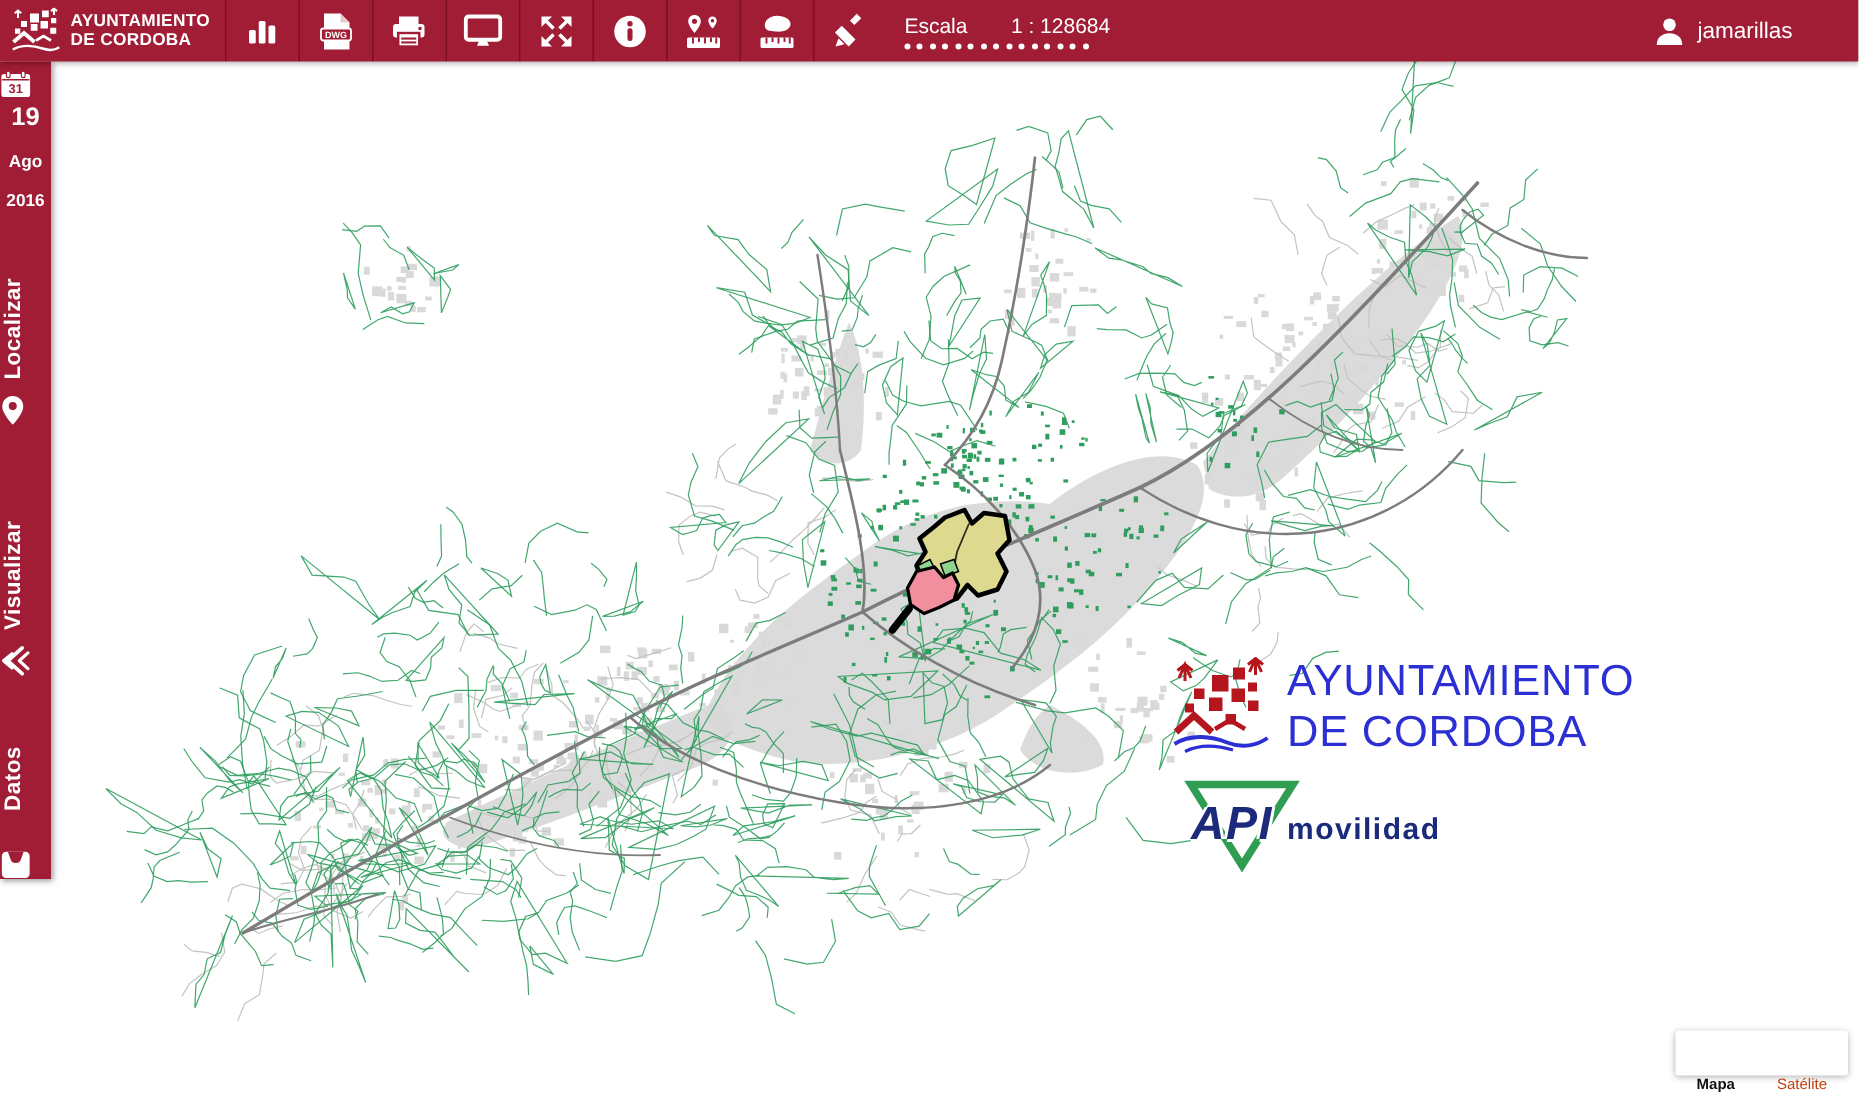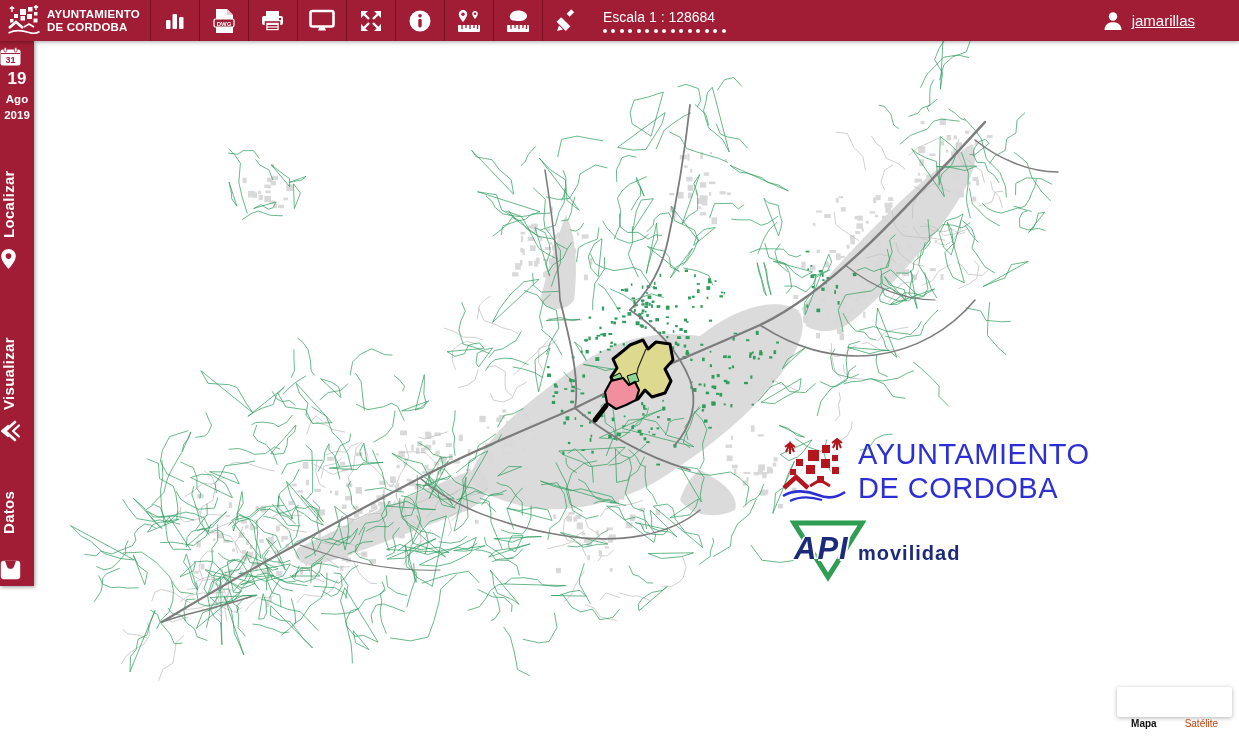--- a/index.html
+++ b/index.html
@@ -10,33 +10,33 @@
   
   #topbar { position:absolute; left:0; top:0; width:1239px; height:41px;
             background:var(--red); display:flex; align-items:stretch;
             box-shadow:0 1px 4px rgba(0,0,0,.35); z-index:30; color:#fff; }
   .logo-block { display:flex; align-items:center; gap:7px; padding:0 10px 0 8px; }
   .logo-text { font-size:11.5px; font-weight:700; line-height:13px; letter-spacing:.2px; white-space:nowrap; }
   .tool-cell { width:49px; display:flex; align-items:center; justify-content:center;
                border-left:1px solid rgba(70,0,14,.45); cursor:pointer; }
   .tool-cell:last-of-type { border-right:1px solid rgba(70,0,14,.45); }
   .scale-block { display:flex; flex-direction:column; justify-content:center; padding-left:12px; }
-  .scale-line { font-size:14px; display:flex; gap:4px; white-space:nowrap; }
+  .scale-line { font-size:14px; display:flex; gap:29px; white-space:nowrap; }
   .scale-dots { display:flex; gap:4.5px; margin-top:4px; }
   .scale-dots i { width:4px; height:4px; border-radius:50%; background:#fff; }
   .user-block { margin-left:auto; display:flex; align-items:center; gap:8px;
-                padding-right:44px; font-size:15px; cursor:pointer;text-decoration:underline; }
+                padding-right:44px; font-size:15px; cursor:pointer; }
 
   
   #sidebar { position:absolute; left:0; top:41px; width:34px; height:545px;
              background:var(--red); z-index:20; display:flex; flex-direction:column;
              color:#fff; box-shadow:1px 1px 4px rgba(0,0,0,.4); }
   .side-date { font-weight:700; text-align:center; }
   .side-date .d1 { font-size:17px; margin-top:3px; }
-  .side-date .d2,.side-date .d3 { font-size:11.5px; margin-top:4px; }
+  .side-date .d2,.side-date .d3 { font-size:11.5px; margin-top:14px; }
   .vlabel { writing-mode:vertical-rl; transform:rotate(180deg); font-size:15px;
             font-weight:700; letter-spacing:.3px; color:#fff; cursor:pointer; }
   .side-icon { cursor:pointer; }
 
   
   #maparea { position:absolute; left:0; top:41px; width:1239px; height:699px; background:#fff; z-index:1; }
   #mapsvg { position:absolute; left:0; top:-41px; }
   #watermark { position:absolute; left:782px; top:396px; display:flex; align-items:center;
                gap:12px; pointer-events:none; }
   .wm-text { color:var(--wmblue); font-size:29px; font-weight:500; line-height:34px;
@@ -1486,21 +1486,21 @@
     <svg width="21" height="19" viewBox="0 0 21 19" style="margin-top:6px" class="side-icon">
       <rect x="0.5" y="2.5" width="20" height="16" rx="2" fill="#fff"></rect>
       <rect x="4" y="0.5" width="2.6" height="4.5" rx="1.2" fill="#fff" stroke="var(--red)" stroke-width="0.8"></rect>
       <rect x="14.4" y="0.5" width="2.6" height="4.5" rx="1.2" fill="#fff" stroke="var(--red)" stroke-width="0.8"></rect>
       <line x1="1" y1="6.5" x2="20" y2="6.5" stroke="var(--red)" stroke-width="1"></line>
       <text x="10.5" y="15.5" font-size="9" font-weight="bold" fill="var(--red)" text-anchor="middle" font-family="Liberation Sans, sans-serif">31</text>
     </svg>
     <div class="side-date">
       <div class="d1">19</div>
       <div class="d2">Ago</div>
-      <div class="d3">2019</div>
+      <div class="d3">2016</div>
     </div>
 
     <div class="vlabel" style="margin-top:27px; height:90px">Localizar</div>
     <svg width="17" height="22" viewBox="0 0 17 22" style="margin-top:10px" class="side-icon">
       <path d="M8.5,1 C4.4,1 1.2,4.2 1.2,8.3 C1.2,13.6 8.5,21 8.5,21 C8.5,21 15.8,13.6 15.8,8.3 C15.8,4.2 12.6,1 8.5,1 Z" fill="#fff"></path>
       <circle cx="8.5" cy="8.1" r="2.8" fill="var(--red)"></circle>
     </svg>
 
     <div class="vlabel" style="margin-top:48px; height:92px">Visualizar</div>
     <svg width="20" height="22" viewBox="0 0 20 22" style="margin-top:10px" class="side-icon">

